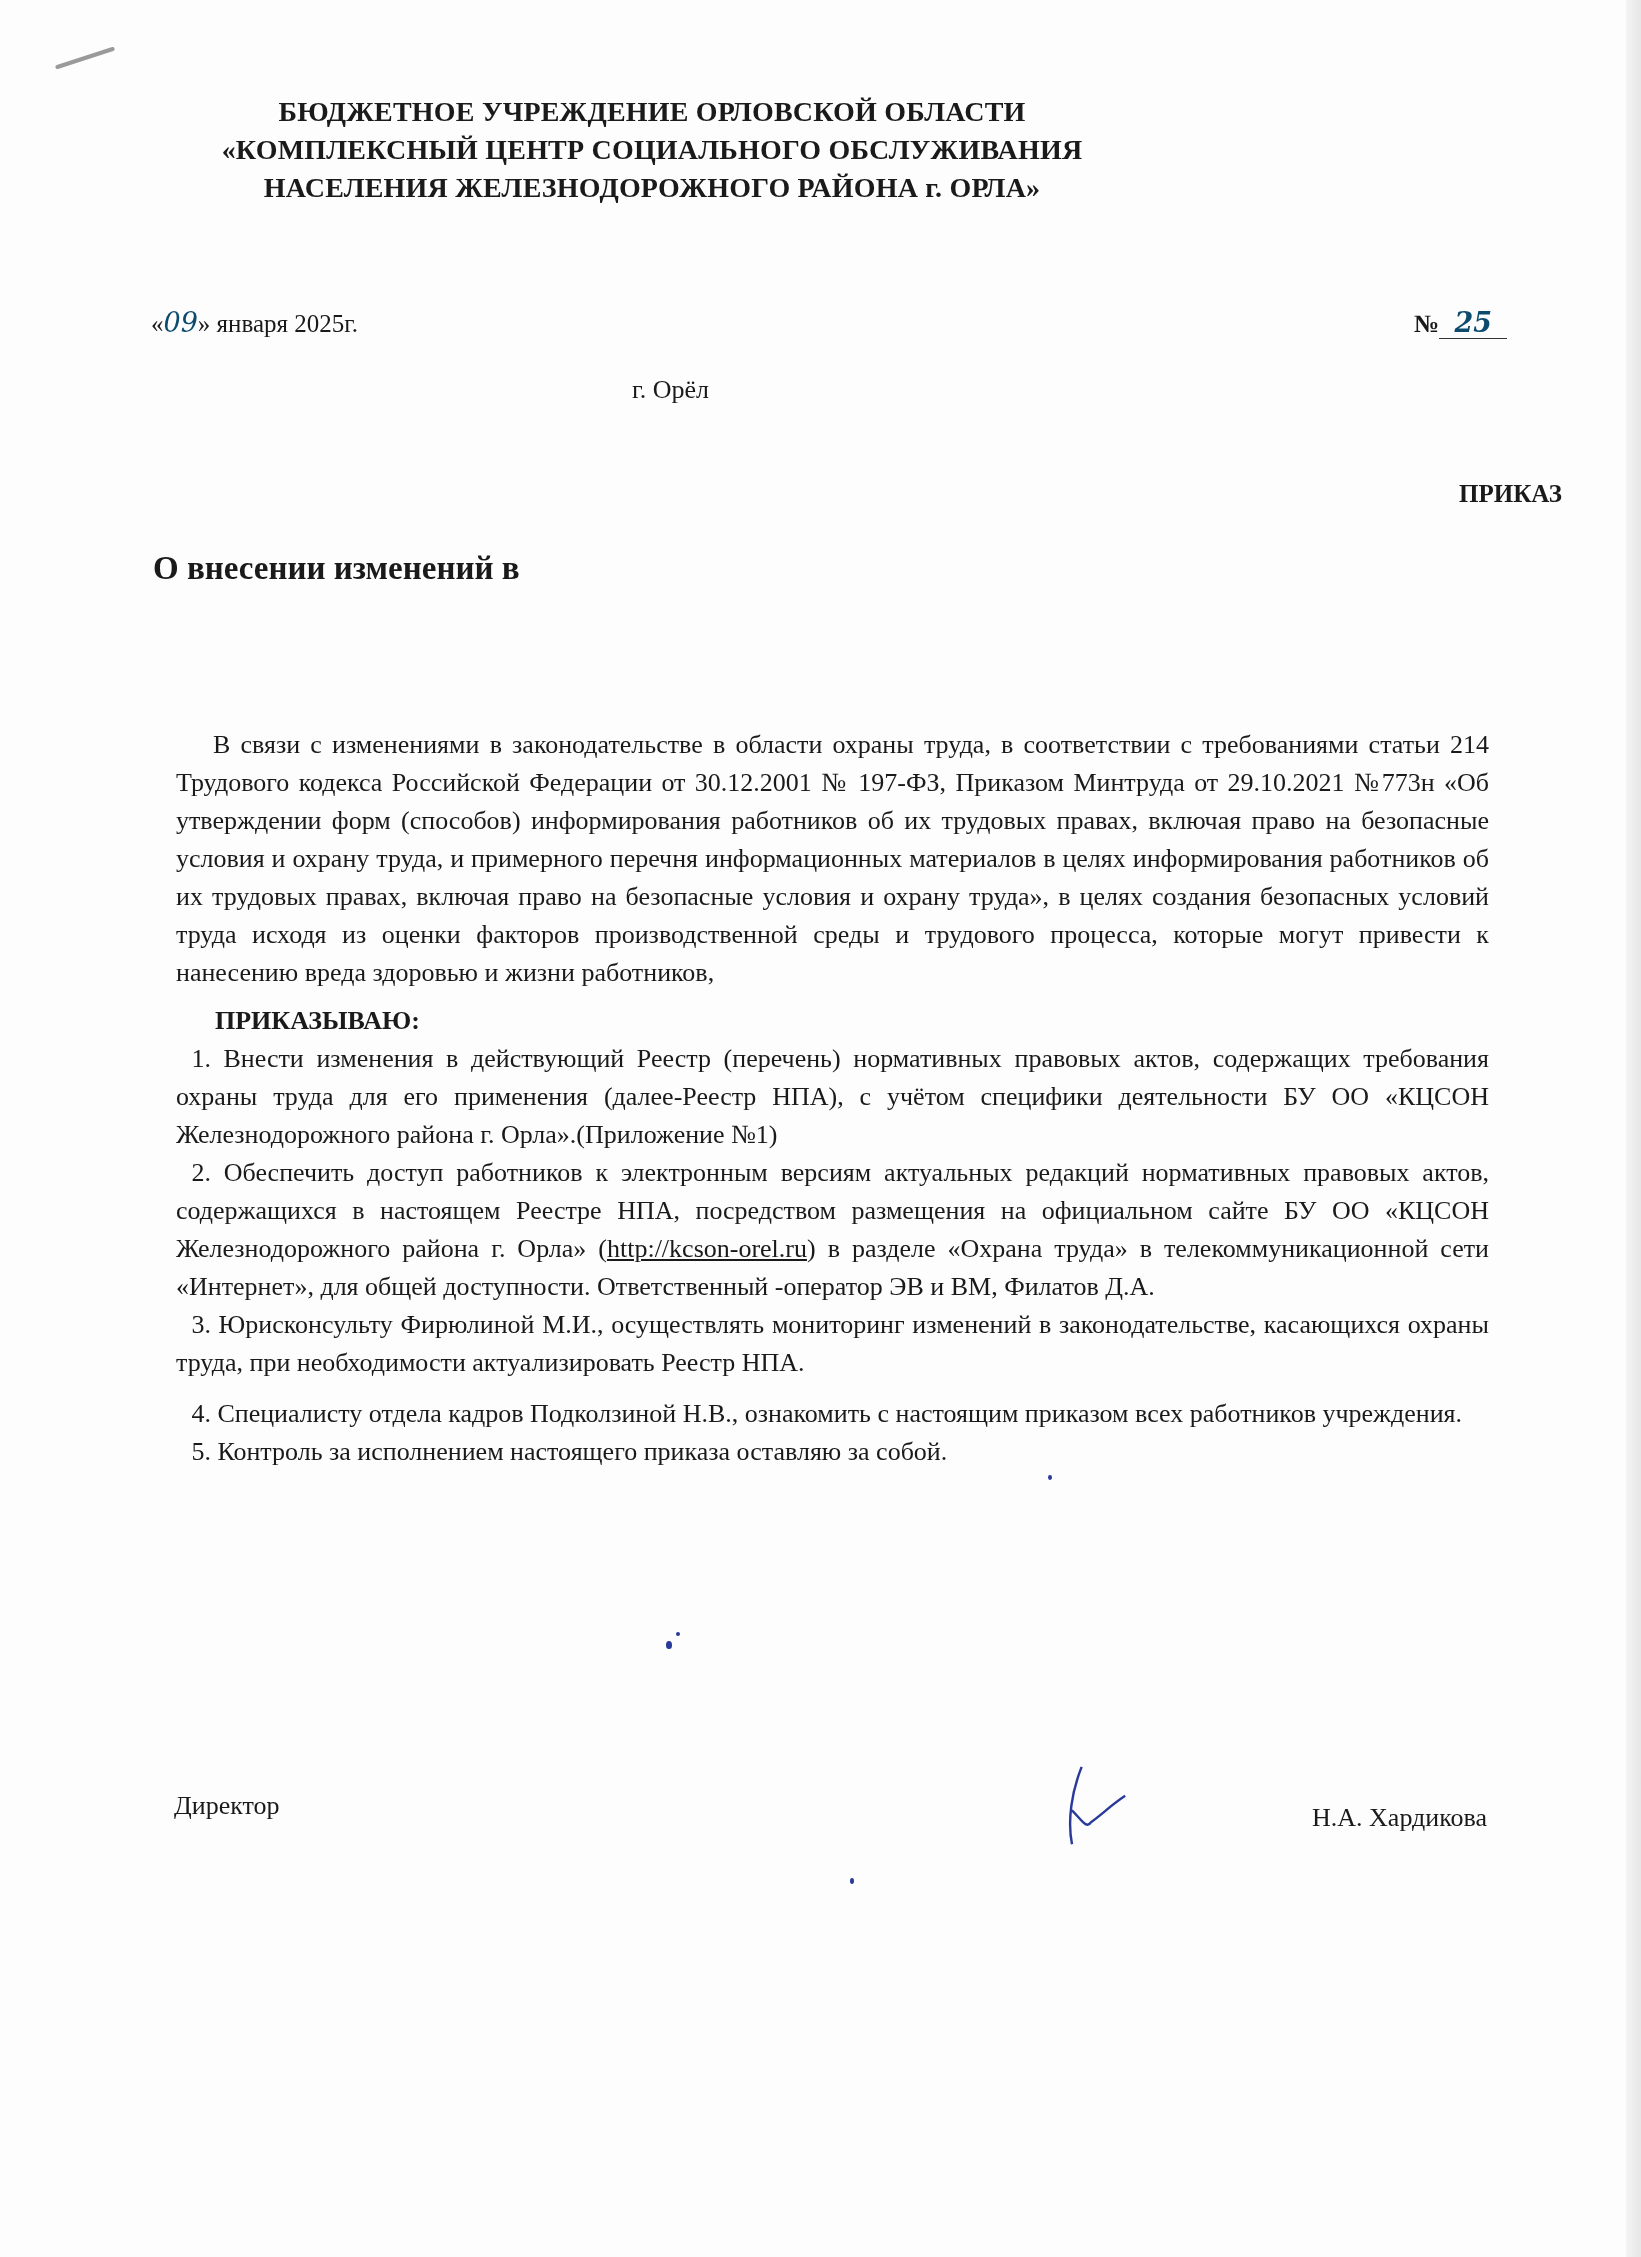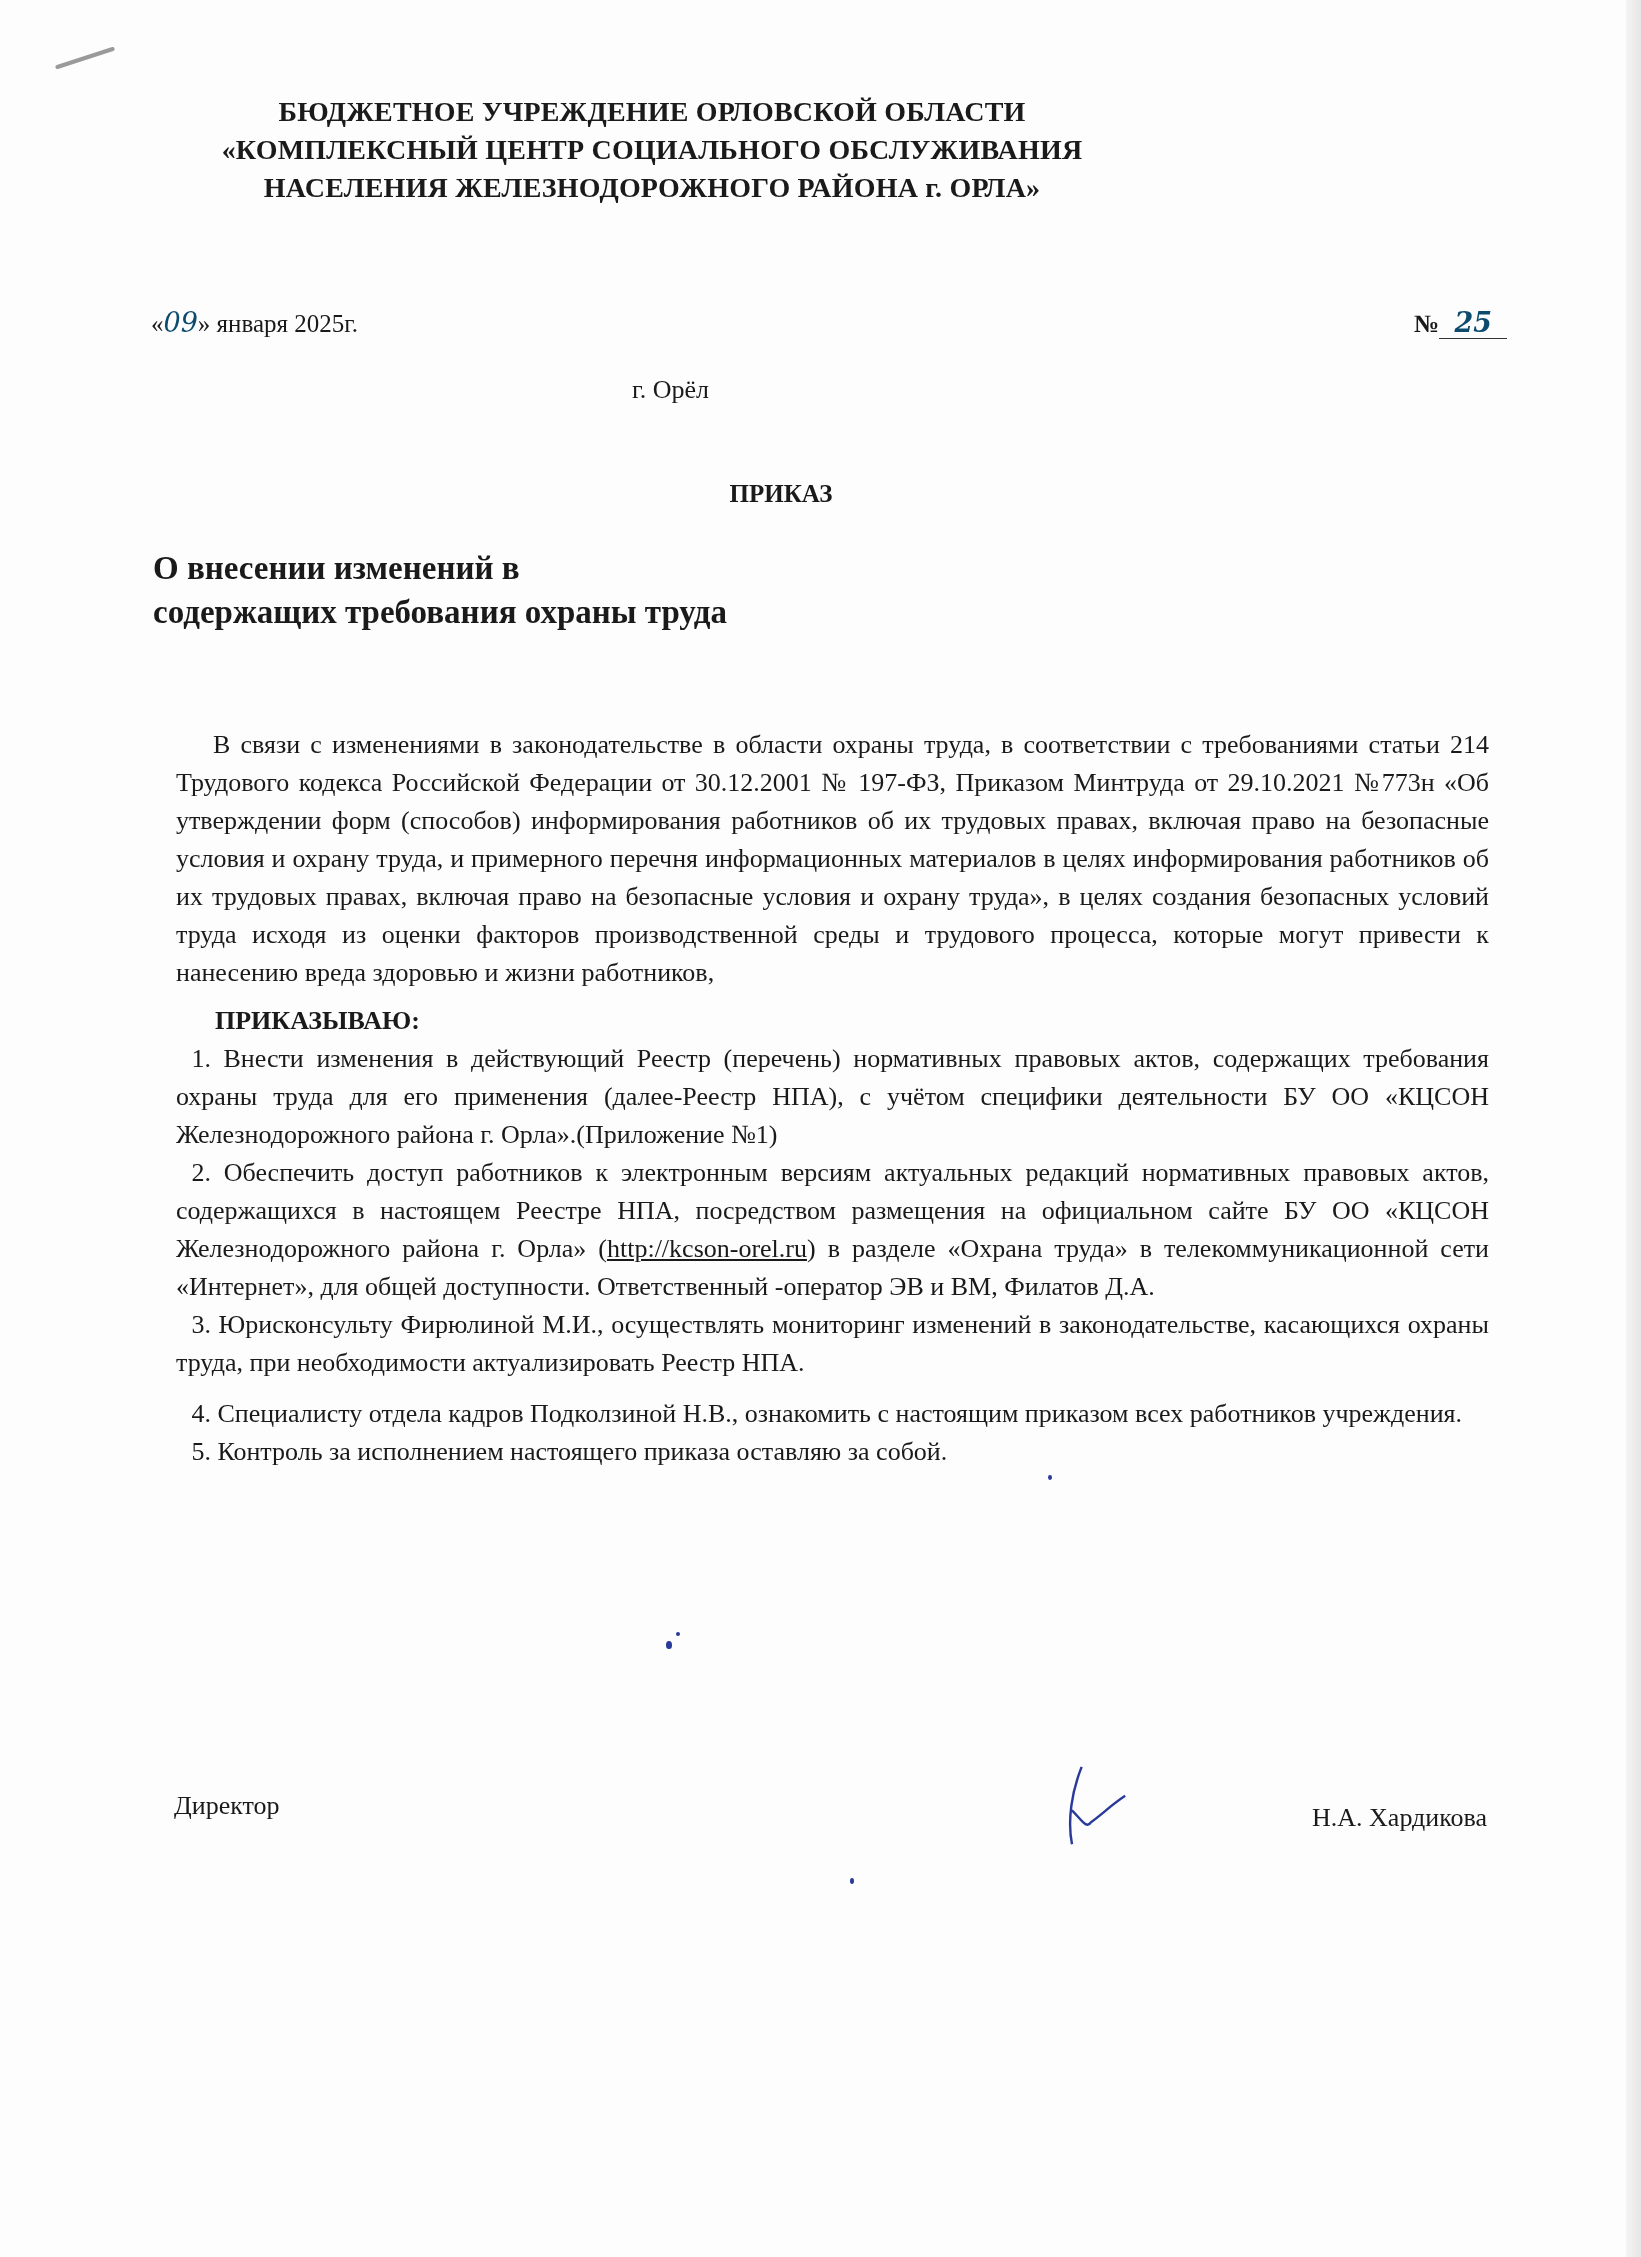--- a/index.html
+++ b/index.html
@@ -11,21 +11,21 @@
     background: linear-gradient(to right, #f4f4f4, #e6e6e6); }
   .staple { position: absolute; left: 54px; top: 56px; width: 62px; height: 3.9px;
     background: #9a9a9a; transform: rotate(-18deg); border-radius: 1.9px; }
   .header { position: absolute; top: 93px; left: 0; width: 1304px; text-align: center;
     font-weight: bold; font-size: 28px; line-height: 38px; letter-spacing: 0.2px; }
   .date-row { position: absolute; top: 307px; left: 151px; font-size: 25px; }
   .handwritten { color: #0c4a6e; font-style: italic; font-family: "DejaVu Serif", serif; font-size: 27px; }
   .number-row { position: absolute; top: 307px; left: 1414px; font-size: 25px; font-weight: bold; }
   .number-row .hw { border-bottom: 1px solid #333; padding: 0 15.4px; }
   .city { position: absolute; top: 375px; left: 0; width: 1341px; text-align: center; font-size: 26px; }
-  .order-title { position: absolute; top: 480px; left: 0; width: 1562px; text-align: center;
+  .order-title { position: absolute; top: 480px; left: 0; width: 1562px; text-align: right;
     font-weight: bold; font-size: 25px; }
   .subject { position: absolute; top: 546px; left: 153px; font-weight: bold; font-size: 33px; line-height: 44px; }
   .body { position: absolute; top: 726px; left: 176px; width: 1313px; font-size: 26px; line-height: 38px;
     text-align: justify; }
   .body p { margin: 0; text-indent: 39px; }
   .body .p-first { text-indent: 37px; }
   .orders-word { font-weight: bold; margin-top: 9.7px !important; text-indent: 37px; }
   .item { text-indent: 15.4px !important; }
   .gap { margin-top: 13.5px !important; }
   .link { text-decoration: underline; }
@@ -55,21 +55,20 @@
 <div class="number-row">
   <span>№</span><span class="handwritten hw">25</span>
 </div>
 
 <div class="city">г. Орёл</div>
 
 <div class="order-title">ПРИКАЗ</div>
 
 <div class="subject">
   <div>О внесении изменений в</div>
-  <div>содержащих требования охраны труда</div>
 </div>
 
 <div class="body">
   <p class="p-first">В связи с изменениями в законодательстве в области охраны труда, в соответствии с требованиями статьи 214 Трудового кодекса Российской Федерации от 30.12.2001 № 197-ФЗ, Приказом Минтруда от 29.10.2021 №773н «Об утверждении форм (способов) информирования работников об их трудовых правах, включая право на безопасные условия и охрану труда, и примерного перечня информационных материалов в целях информирования работников об их трудовых правах, включая право на безопасные условия и охрану труда», в целях создания безопасных условий труда исходя из оценки факторов производственной среды и трудового процесса, которые могут привести к нанесению вреда здоровью и жизни работников,</p>
   <p class="orders-word">ПРИКАЗЫВАЮ:</p>
   <p class="item">1. Внести изменения в действующий Реестр (перечень) нормативных правовых актов, содержащих требования охраны труда для его применения (далее-Реестр НПА), с учётом специфики деятельности        БУ ОО «КЦСОН Железнодорожного района г. Орла».(Приложение №1)</p>
   <p class="item"><span>2. Обеспечить доступ работников к электронным версиям актуальных редакций нормативных правовых актов, содержащихся в настоящем Реестре НПА, посредством размещения на официальном сайте БУ ОО «КЦСОН Железнодорожного района г. Орла» (</span><span class="link">http://kcson-orel.ru</span><span>) в разделе «Охрана труда» в телекоммуникационной сети «Интернет», для общей доступности. Ответственный -оператор ЭВ и ВМ, Филатов Д.А.</span></p>
   <p class="item">3. Юрисконсульту Фирюлиной М.И., осуществлять мониторинг изменений в законодательстве, касающихся охраны труда, при необходимости актуализировать Реестр НПА.</p>
   <p class="item gap">4. Специалисту отдела кадров Подколзиной Н.В.,  ознакомить с настоящим приказом всех работников учреждения.</p>
   <p class="item">5. Контроль за исполнением настоящего приказа оставляю за собой.</p>

